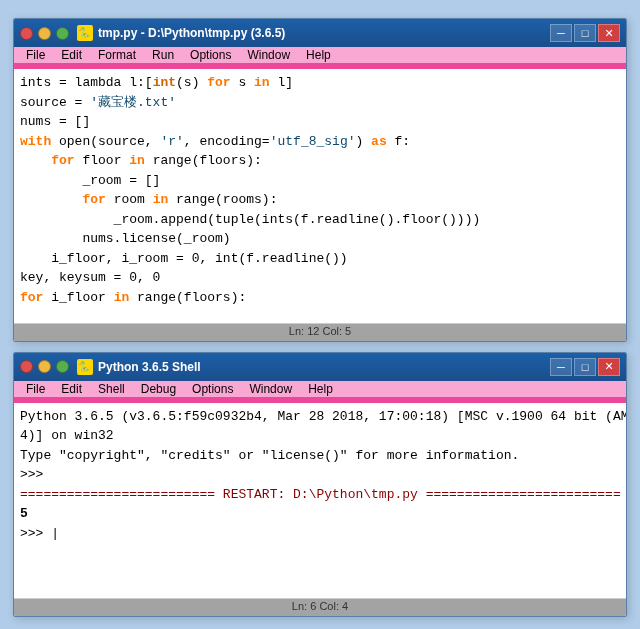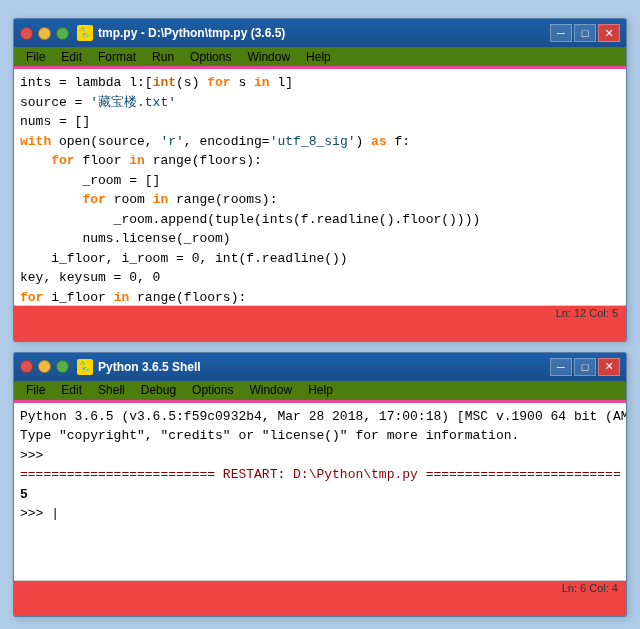--- a/index.html
+++ b/index.html
@@ -91,22 +91,22 @@
       color: #fff;
       font-size: 11px;
       display: flex;
       align-items: center;
       justify-content: center;
       cursor: pointer;
       font-family: 'Segoe UI', Arial, sans-serif;
     }
     .title-ctrl.close-btn { background: #d04040; }
     .menu-bar {
-      background: #4d7c0f;
-      border-bottom: 3px solid #ec4899;
+      background: #f9a8d4;
+      border-bottom: 6px solid #ec4899;
       display: flex;
       align-items: center;
       padding: 2px 4px;
       height: 22px;
       flex-shrink: 0;
     }
     .menu-item {
       padding: 2px 8px;
       font-family: 'Segoe UI', Arial, sans-serif;
       font-size: 12px;
@@ -122,28 +122,28 @@
       font-size: 13px;
       line-height: 1.5;
       font-family: 'Courier New', Courier, monospace;
       position: relative;
     }
     .code-line {
       white-space: pre;
       display: block;
     }
     .status-bar {
-      background: #ef4444;
+      background: #a3a3a3;
       border-top: 1px solid #ccc;
       padding: 1px 8px;
       font-family: 'Segoe UI', Arial, sans-serif;
       font-size: 11px;
       color: #333;
-      text-align: right;
-      height: 36px;
+      text-align: center;
+      height: 18px;
       flex-shrink: 0;
     }
     
     .kw { color: #ff7700; font-weight: bold; } 
     .kw2 { color: #cc6600; font-weight: bold; } 
     .string { color: #0c4a6e; }
     .normal { color: #000; }
     
     .shell-output { color: #000; }
     .shell-prompt { color: #000; }
@@ -231,20 +231,21 @@
       <span class="menu-item">File</span>
       <span class="menu-item">Edit</span>
       <span class="menu-item">Shell</span>
       <span class="menu-item">Debug</span>
       <span class="menu-item">Options</span>
       <span class="menu-item">Window</span>
       <span class="menu-item">Help</span>
     </div>
     <div class="code-area">
       <span class="code-line shell-output">Python 3.6.5 (v3.6.5:f59c0932b4, Mar 28 2018, 17:00:18) [MSC v.1900 64 bit (AMD6</span>
+      <span class="code-line shell-output">4)] on win32</span>
       <span class="code-line shell-output">Type "copyright", "credits" or "license()" for more information.</span>
       <span class="code-line shell-prompt">&gt;&gt;&gt;</span>
       <span class="code-line restart-line">========================= RESTART: D:\Python\tmp.py =========================</span>
       <span class="code-line shell-result">5</span>
       <span class="code-line shell-prompt">&gt;&gt;&gt; |</span>
     </div>
     <div class="status-bar">
       <span>Ln: 6  Col: 4</span>
     </div>
   </div>

